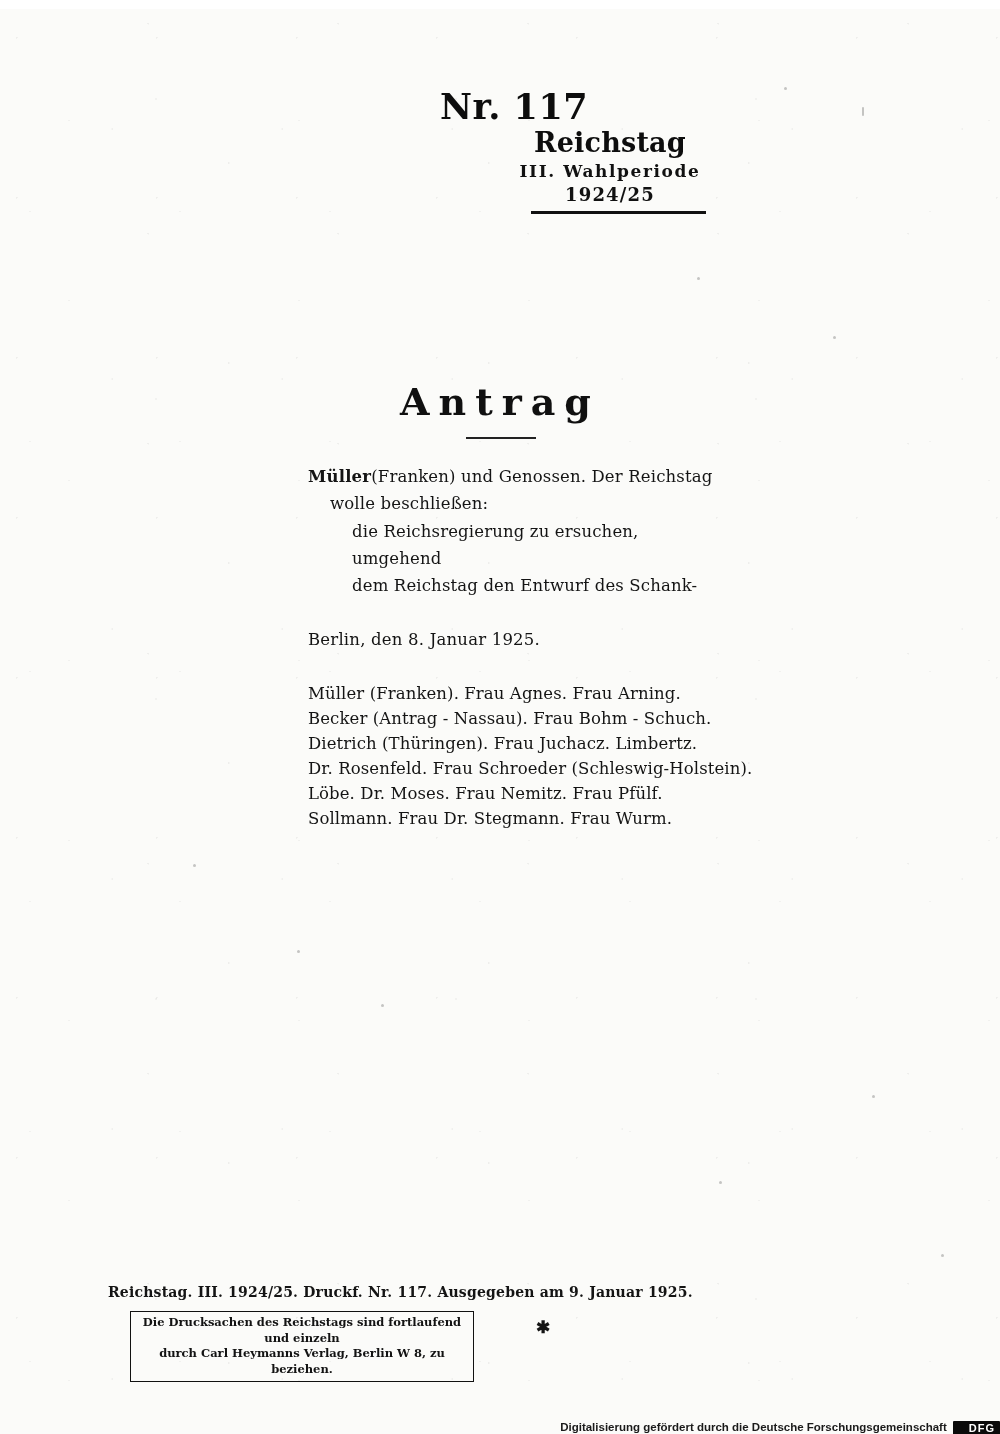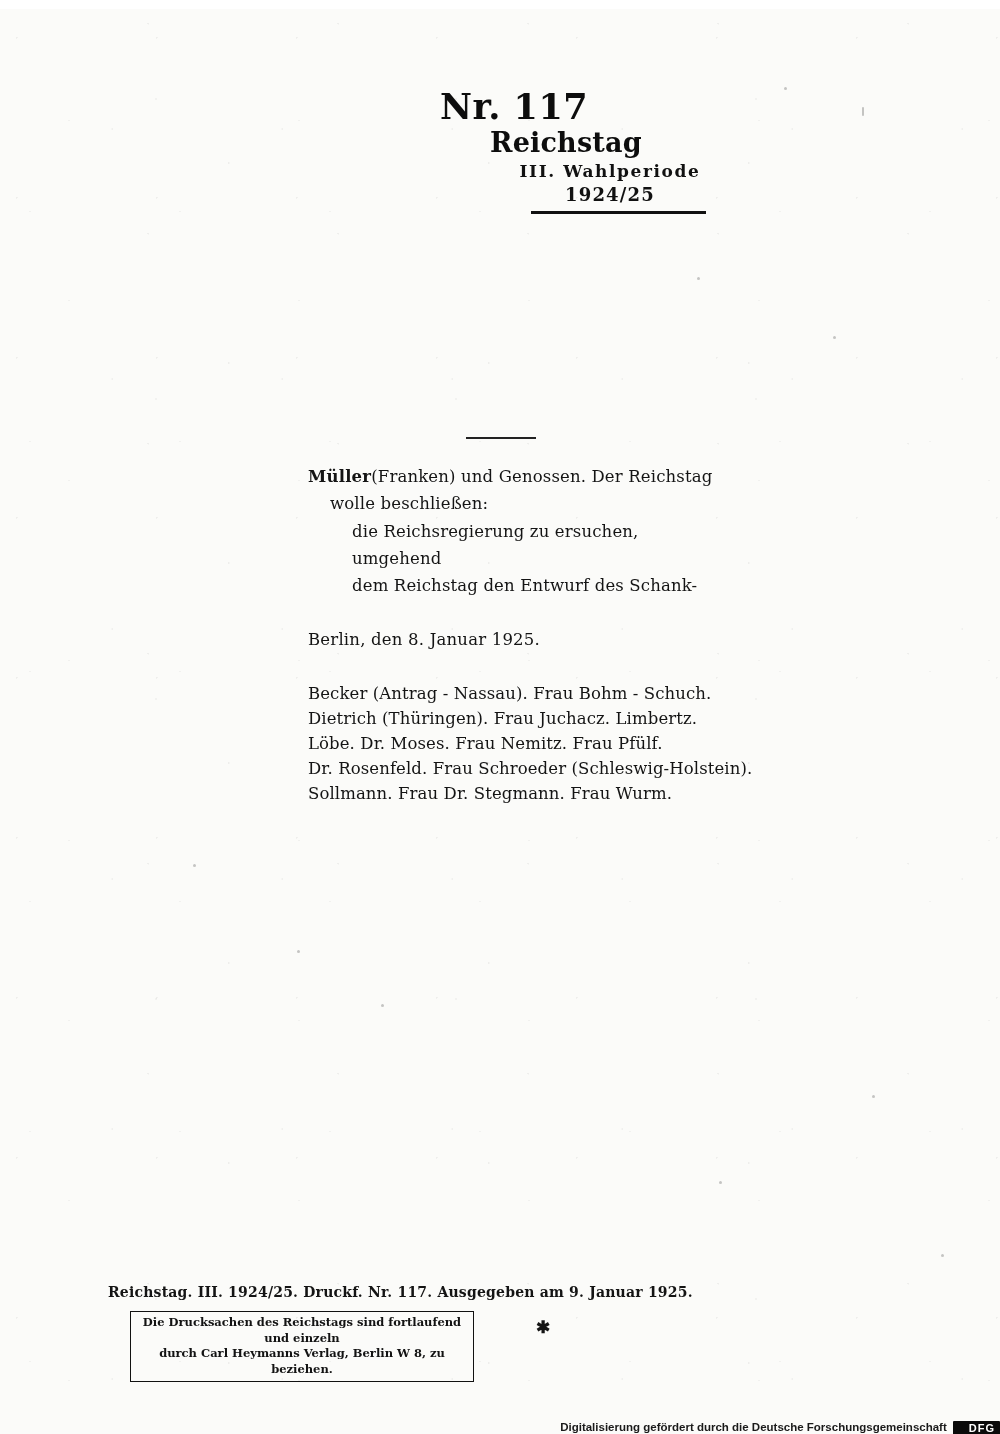--- a/index.html
+++ b/index.html
@@ -65,21 +65,21 @@
     text-align: left;
     margin-left: 10px;
   }
   #reichstag-line {
     font-family: "DejaVu Serif", serif;
     font-weight: 700;
     font-size: 27px;
     color: #0d0d0d;
     line-height: 1.1;
     margin-top: 2px;
-    text-align: left;
+    text-align: center;
     margin-left: 60px;
   }
   #periode-line {
     font-family: "DejaVu Serif", serif;
     font-weight: 700;
     font-size: 17px;
     letter-spacing: 1.6px;
     color: #111;
     margin-top: 4px;
     text-align: center;
@@ -260,41 +260,43 @@
   <div class="speck" style="left:941px;top:1245px;width:3px;height:3px;"></div>
 
   <div id="header">
     <div id="nr-line" class="fraktur">Nr. 117</div>
     <div id="reichstag-line" class="fraktur">Reichstag</div>
     <div id="periode-line" class="fraktur">III. Wahlperiode</div>
     <div id="year-line" class="fraktur">1924/25</div>
     <div id="header-rule"></div>
   </div>
 
+  <div id="doc-title" class="fraktur">Antrag</div>
   <div id="title-rule"></div>
 
   <div id="body-block">
 
     <div class="para intro">
       <span class="fraktur lead">Müller</span><span>(Franken) und Genossen.  Der Reichstag</span>
       <div class="intro-line2">wolle beschließen:</div>
     </div>
 
     <div class="para request">
       <span class="rl">die Reichsregierung zu ersuchen, umgehend</span>
       <span class="rl">dem Reichstag den Entwurf des Schank-</span>
     </div>
 
     <div class="place-date">Berlin, den 8. Januar 1925.</div>
 
     <div class="signatories">
+      <span class="sl">Müller (Franken).  Frau Agnes.  Frau Arning.</span>
       <span class="sl">Becker (Antrag - Nassau).  Frau Bohm - Schuch.</span>
       <span class="sl">Dietrich (Thüringen).  Frau Juchacz.  Limbertz.</span>
+      <span class="sl">Dr. Rosenfeld.  Frau Schroeder (Schleswig-Holstein).</span>
       <span class="sl">Löbe.  Dr. Moses.  Frau Nemitz.  Frau Pfülf.</span>
-      <span class="sl">Dr. Rosenfeld.  Frau Schroeder (Schleswig-Holstein).</span>
       <span class="sl">Sollmann.  Frau Dr. Stegmann.  Frau Wurm.</span>
     </div>
 
   </div>
 
   <div id="footer-line" class="fraktur">Reichstag. III. 1924/25. Druckf. Nr. 117.  Ausgegeben am 9. Januar 1925.</div>
 
   <div id="imprint-box">
     <span class="il">Die Drucksachen des Reichstags sind fortlaufend und einzeln</span>
     <span class="il">durch Carl Heymanns Verlag, Berlin W 8, zu beziehen.</span>

